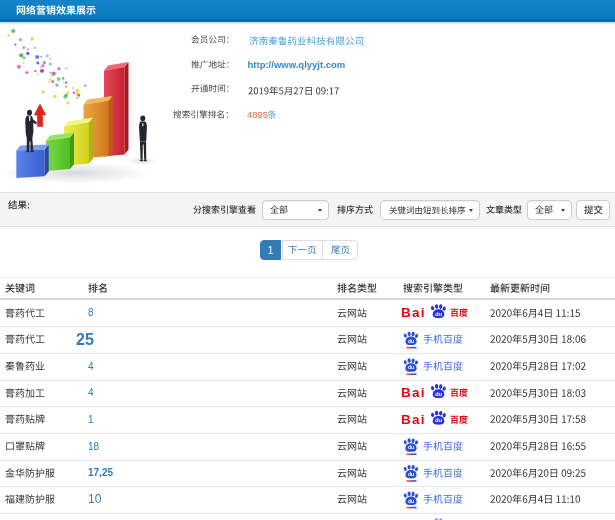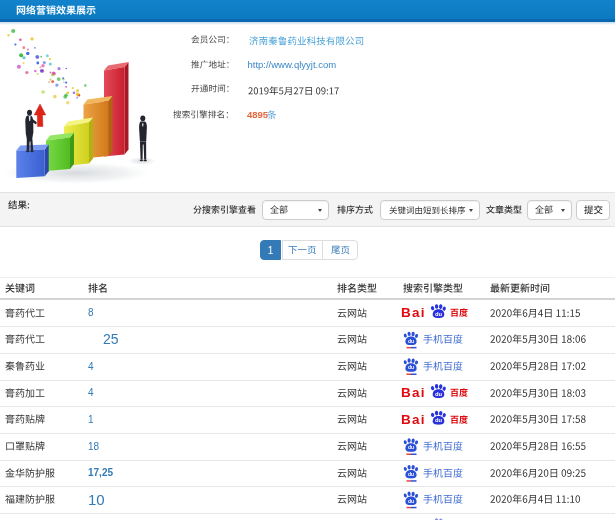--- a/index.html
+++ b/index.html
@@ -186,41 +186,41 @@
       <use href="#r836f" x="4000"></use>
       <use href="#r4e1a" x="5000"></use>
       <use href="#r79d1" x="6000"></use>
       <use href="#r6280" x="7000"></use>
       <use href="#r6709" x="8000"></use>
       <use href="#r9650" x="9000"></use>
       <use href="#r516c" x="10000"></use>
       <use href="#r53f8" x="11000"></use>
     </g>
   </svg>
-<div style="position:absolute;left:247.50px;top:57.88px;font-size:9.5px;font-weight:normal;color:#3a87c8;line-height:14.2px;white-space:pre">http://www.qlyyjt.com</div>
+<div style="position:absolute;left:247.50px;top:57.88px;font-size:9.5px;font-weight:bold;color:#3a87c8;line-height:14.2px;white-space:pre">http://www.qlyyjt.com</div>
 <svg style="position:absolute;left:248.00px;top:85.56px;overflow:visible" width="91.27" height="9.88">
     <g transform="matrix(0.0095,0,0,-0.0095,0,8.360)" fill="#333">
       <use href="#r32" x="0"></use>
       <use href="#r30" x="555"></use>
       <use href="#r31" x="1110"></use>
       <use href="#r39" x="1665"></use>
       <use href="#r5e74" x="2220"></use>
       <use href="#r35" x="3220"></use>
       <use href="#r6708" x="3775"></use>
       <use href="#r32" x="4775"></use>
       <use href="#r37" x="5330"></use>
       <use href="#r65e5" x="5885"></use>
       <use href="#r30" x="7109"></use>
       <use href="#r39" x="7664"></use>
       <use href="#r3a" x="8219"></use>
       <use href="#r31" x="8497"></use>
       <use href="#r37" x="9052"></use>
     </g>
   </svg>
-<div style="position:absolute;left:247.00px;top:107.88px;font-size:9.5px;font-weight:bold;color:#e2683f;line-height:14.2px;white-space:pre">4895</div>
+<div style="position:absolute;left:247.00px;top:107.88px;font-size:9.5px;font-weight:normal;color:#e2683f;line-height:14.2px;white-space:pre">4895</div>
 <svg style="position:absolute;left:266.80px;top:110.06px;overflow:visible" width="9.50" height="9.88">
     <g transform="matrix(0.0095,0,0,-0.0095,0,8.360)" fill="#4a9cd8">
       <use href="#r6761" x="0"></use>
     </g>
   </svg>
 <svg style="position:absolute;left:0;top:0" width="175" height="185" viewBox="0 0 175 185">
     <defs>
       <radialGradient id="sh">
         <stop offset="0" stop-color="#c9cdd1" stop-opacity=".75"></stop>
         <stop offset=".7" stop-color="#d9dde0" stop-opacity=".35"></stop>
@@ -530,21 +530,21 @@
   </svg>
 <div style="position:absolute;left:0;top:326.2px;width:615px;height:1px;background:#e7e7e7"></div>
 <svg style="position:absolute;left:5.00px;top:334.29px;overflow:visible" width="40.00" height="10.40">
     <g transform="matrix(0.01,0,0,-0.01,0,8.800)" fill="#333">
       <use href="#r818f" x="0"></use>
       <use href="#r836f" x="1000"></use>
       <use href="#r4ee3" x="2000"></use>
       <use href="#r5de5" x="3000"></use>
     </g>
   </svg>
-<div style="position:absolute;left:103px;top:331.99px;font-size:14px;font-weight:normal;color:#337ab7;line-height:15.0px;white-space:pre">25</div>
+<div style="position:absolute;left:76px;top:331.99px;font-size:16px;font-weight:bold;color:#337ab7;line-height:15.0px;white-space:pre">25</div>
 <svg style="position:absolute;left:337.00px;top:334.29px;overflow:visible" width="30.00" height="10.40">
     <g transform="matrix(0.01,0,0,-0.01,0,8.800)" fill="#333">
       <use href="#r4e91" x="0"></use>
       <use href="#r7f51" x="1000"></use>
       <use href="#r7ad9" x="2000"></use>
     </g>
   </svg>
 <svg style="position:absolute;left:423.00px;top:334.29px;overflow:visible" width="40.00" height="10.40">
     <g transform="matrix(0.01,0,0,-0.01,0,8.800)" fill="#3c68d0">
       <use href="#r624b" x="0"></use>
@@ -792,21 +792,21 @@
 <div style="position:absolute;left:0;top:486.1px;width:615px;height:1px;background:#e7e7e7"></div>
 <svg style="position:absolute;left:5.00px;top:494.25px;overflow:visible" width="50.00" height="10.40">
     <g transform="matrix(0.01,0,0,-0.01,0,8.800)" fill="#333">
       <use href="#r798f" x="0"></use>
       <use href="#r5efa" x="1000"></use>
       <use href="#r9632" x="2000"></use>
       <use href="#r62a4" x="3000"></use>
       <use href="#r670d" x="4000"></use>
     </g>
   </svg>
-<div style="position:absolute;left:88.00px;top:491.95px;font-size:15px;font-weight:normal;color:#337ab7;line-height:15.0px;white-space:pre">10</div>
+<div style="position:absolute;left:88.00px;top:491.95px;font-size:12px;font-weight:normal;color:#337ab7;line-height:15.0px;white-space:pre">10</div>
 <svg style="position:absolute;left:337.00px;top:494.25px;overflow:visible" width="30.00" height="10.40">
     <g transform="matrix(0.01,0,0,-0.01,0,8.800)" fill="#333">
       <use href="#r4e91" x="0"></use>
       <use href="#r7f51" x="1000"></use>
       <use href="#r7ad9" x="2000"></use>
     </g>
   </svg>
 <svg style="position:absolute;left:423.00px;top:494.25px;overflow:visible" width="40.00" height="10.40">
     <g transform="matrix(0.01,0,0,-0.01,0,8.800)" fill="#3c68d0">
       <use href="#r624b" x="0"></use>

